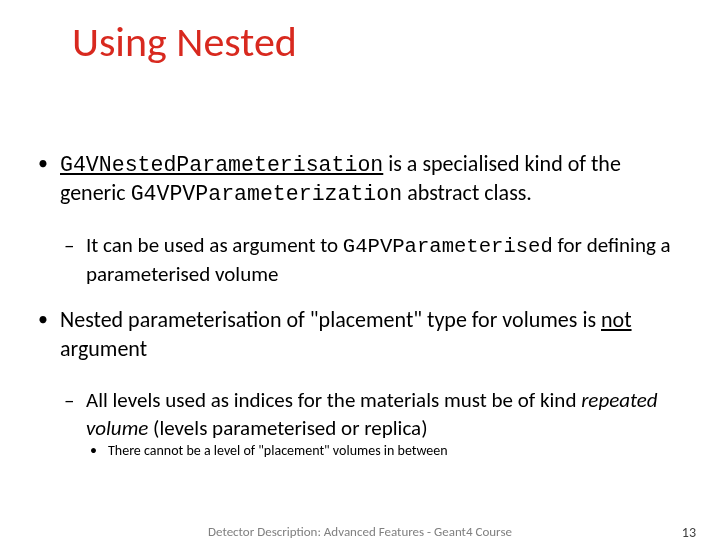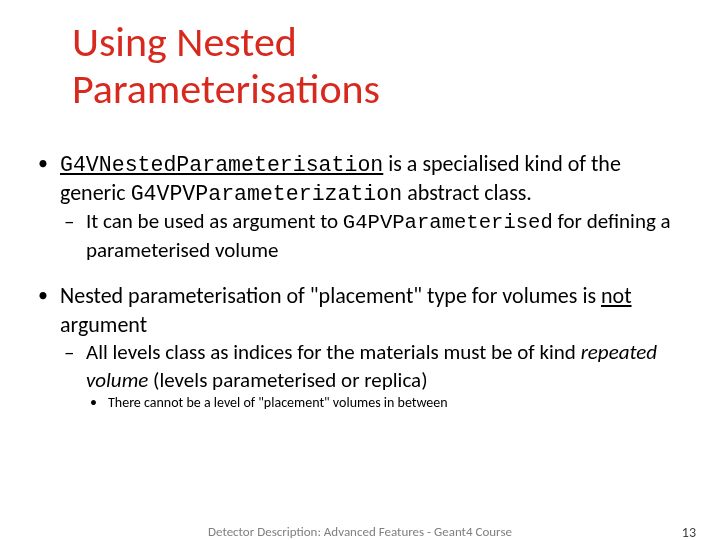--- a/index.html
+++ b/index.html
@@ -57,20 +57,21 @@
     font-size: 20px;
   }
   .lvl2 {
     margin-top: 12px;
   }
   .lvl2 > li {
     position: relative;
     padding-left: 26px;
     margin-bottom: 16px;
     font-size: 21px;
+    margin-top: 24px;
   }
   .lvl2 > li::before {
     content: "–";
     position: absolute;
     left: 4px;
     top: 0;
     color: #000;
   }
   .lvl3 {
     margin-top: 14px;
@@ -118,38 +119,37 @@
     font-size: 14px;
   }
 </style>
 </head>
 <body>
 
 <div class="slide">
 
   <div class="title">
     <span>Using Nested</span><br>
-    <span>Parameterisations</span>
   </div>
 
   <div class="body">
     <ul class="lvl1">
       <li>
         <span class="mono ul-text">G4VNestedParameterisation</span><span> is a specialised kind of the generic </span><span class="mono">G4VPVParameterization</span><span> abstract class.</span>
         <ul class="lvl2">
           <li>
             <span>It can be used as argument to </span><span class="mono">G4PVParameterised</span><span> for defining a parameterised volume</span>
           </li>
         </ul>
       </li>
       <li>
         <span>Nested parameterisation of "placement" type for volumes is </span><span class="ul-text">not</span><span> argument</span>
         <ul class="lvl2">
           <li>
-            <span>All levels class as indices for the materials must be of kind </span><span class="italic">repeated volume</span><span> (levels parameterised or replica)</span>
+            <span>All levels used as indices for the materials must be of kind </span><span class="italic">repeated volume</span><span> (levels parameterised or replica)</span>
             <ul class="lvl3">
               <li>
                 <span>There cannot be a level of "placement" volumes in between</span>
               </li>
             </ul>
           </li>
         </ul>
       </li>
     </ul>
   </div>

